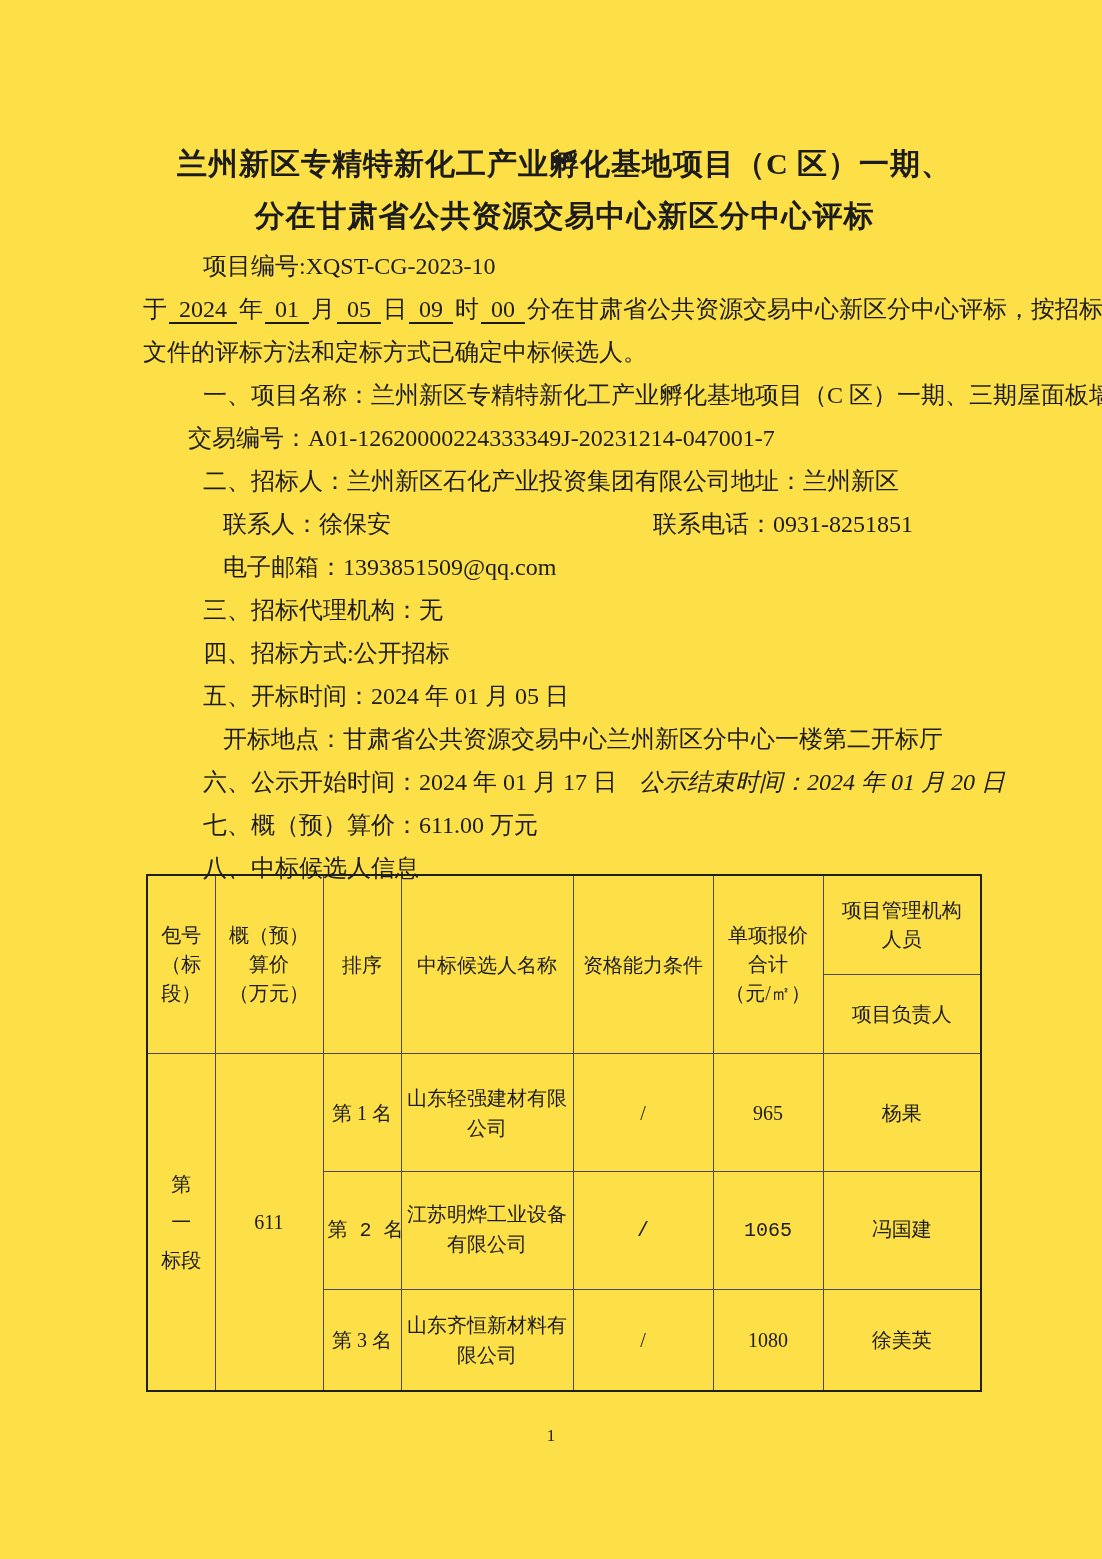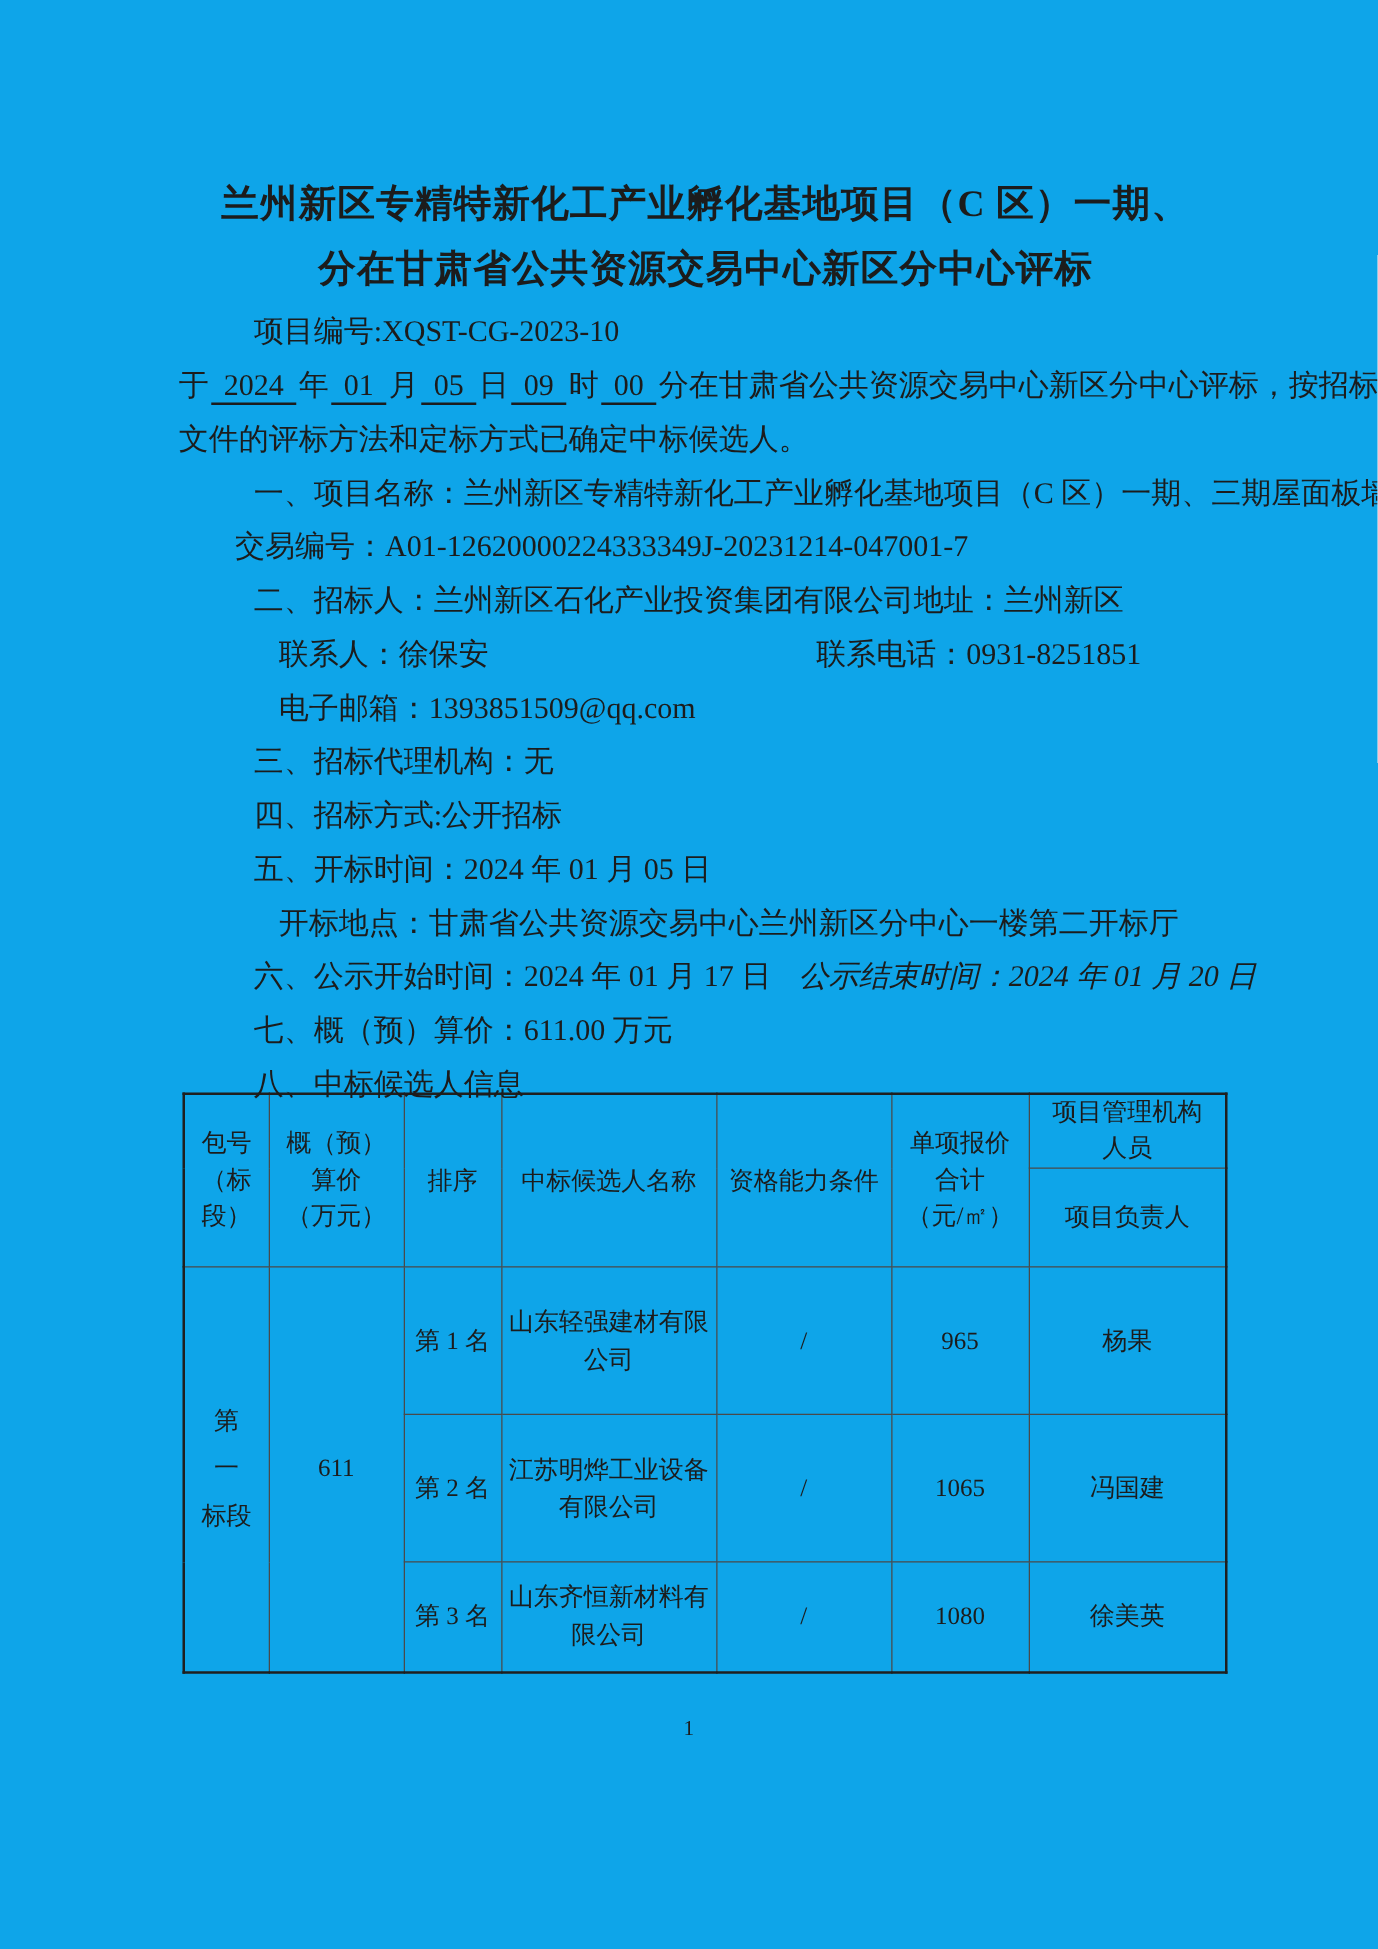--- a/index.html
+++ b/index.html
@@ -1,20 +1,20 @@
 <!DOCTYPE html>
 <html><head>
 <meta charset="utf-8">
 <style>
   * { margin:0; padding:0; box-sizing:border-box; }
   html,body { background:#e9e9e9; }
   .page {
     position:relative;
     width:1102px; height:1559px;
-    background:#0ea5e9;
+    background:#fde047;
     margin:0 auto;
     overflow:hidden;
     font-family:"Liberation Serif","DejaVu Serif",serif;
     color:#1c1c1c;
   }
   .title-block {
     margin-top:138px;
     margin-left:143px;
     width:843px;
     text-align:center;
@@ -57,27 +57,27 @@
     margin-left:146px;
     width:834px;
     font-size:20px;
     text-align:center;
   }
   table.cand th, table.cand td {
     border:1px solid #4a4a4a;
     font-weight:normal;
     vertical-align:middle;
     line-height:30px;
-    padding:0 4px;
+    padding:20px 4px;
   }
   table.cand { border:2px solid #1f1f1f; }
   tr.h1 { height:46px; }
   tr.h2 { height:79px; }
   tr.r1 { height:118px; }
-  tr.r2 { height:118px; }
+  tr.r2 { height:118px;font-family:Liberation Mono, monospace; }
   tr.r3 { height:88px; }
   .hl { display:block; line-height:29px; }
   .vline { display:block; line-height:38px; }
   td.cand-name { padding:2px 15px; line-height:31px; }
   td.rank-cell, td.price-cell, td.leader-cell { white-space:nowrap; }
   .pagenum {
     margin-top:32px;
     width:1102px;
     text-align:center;
     font-size:17px;

